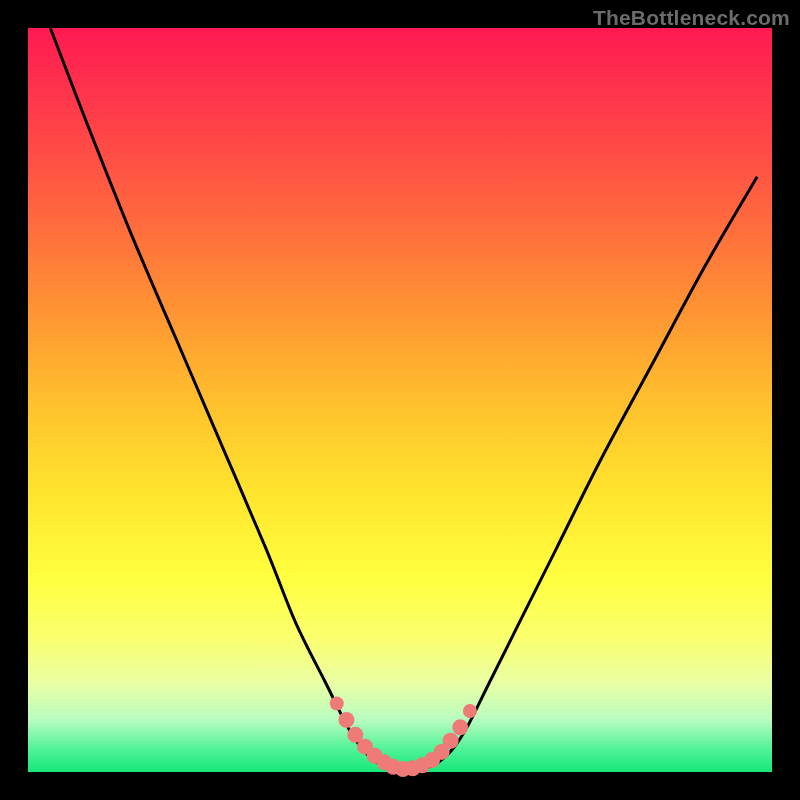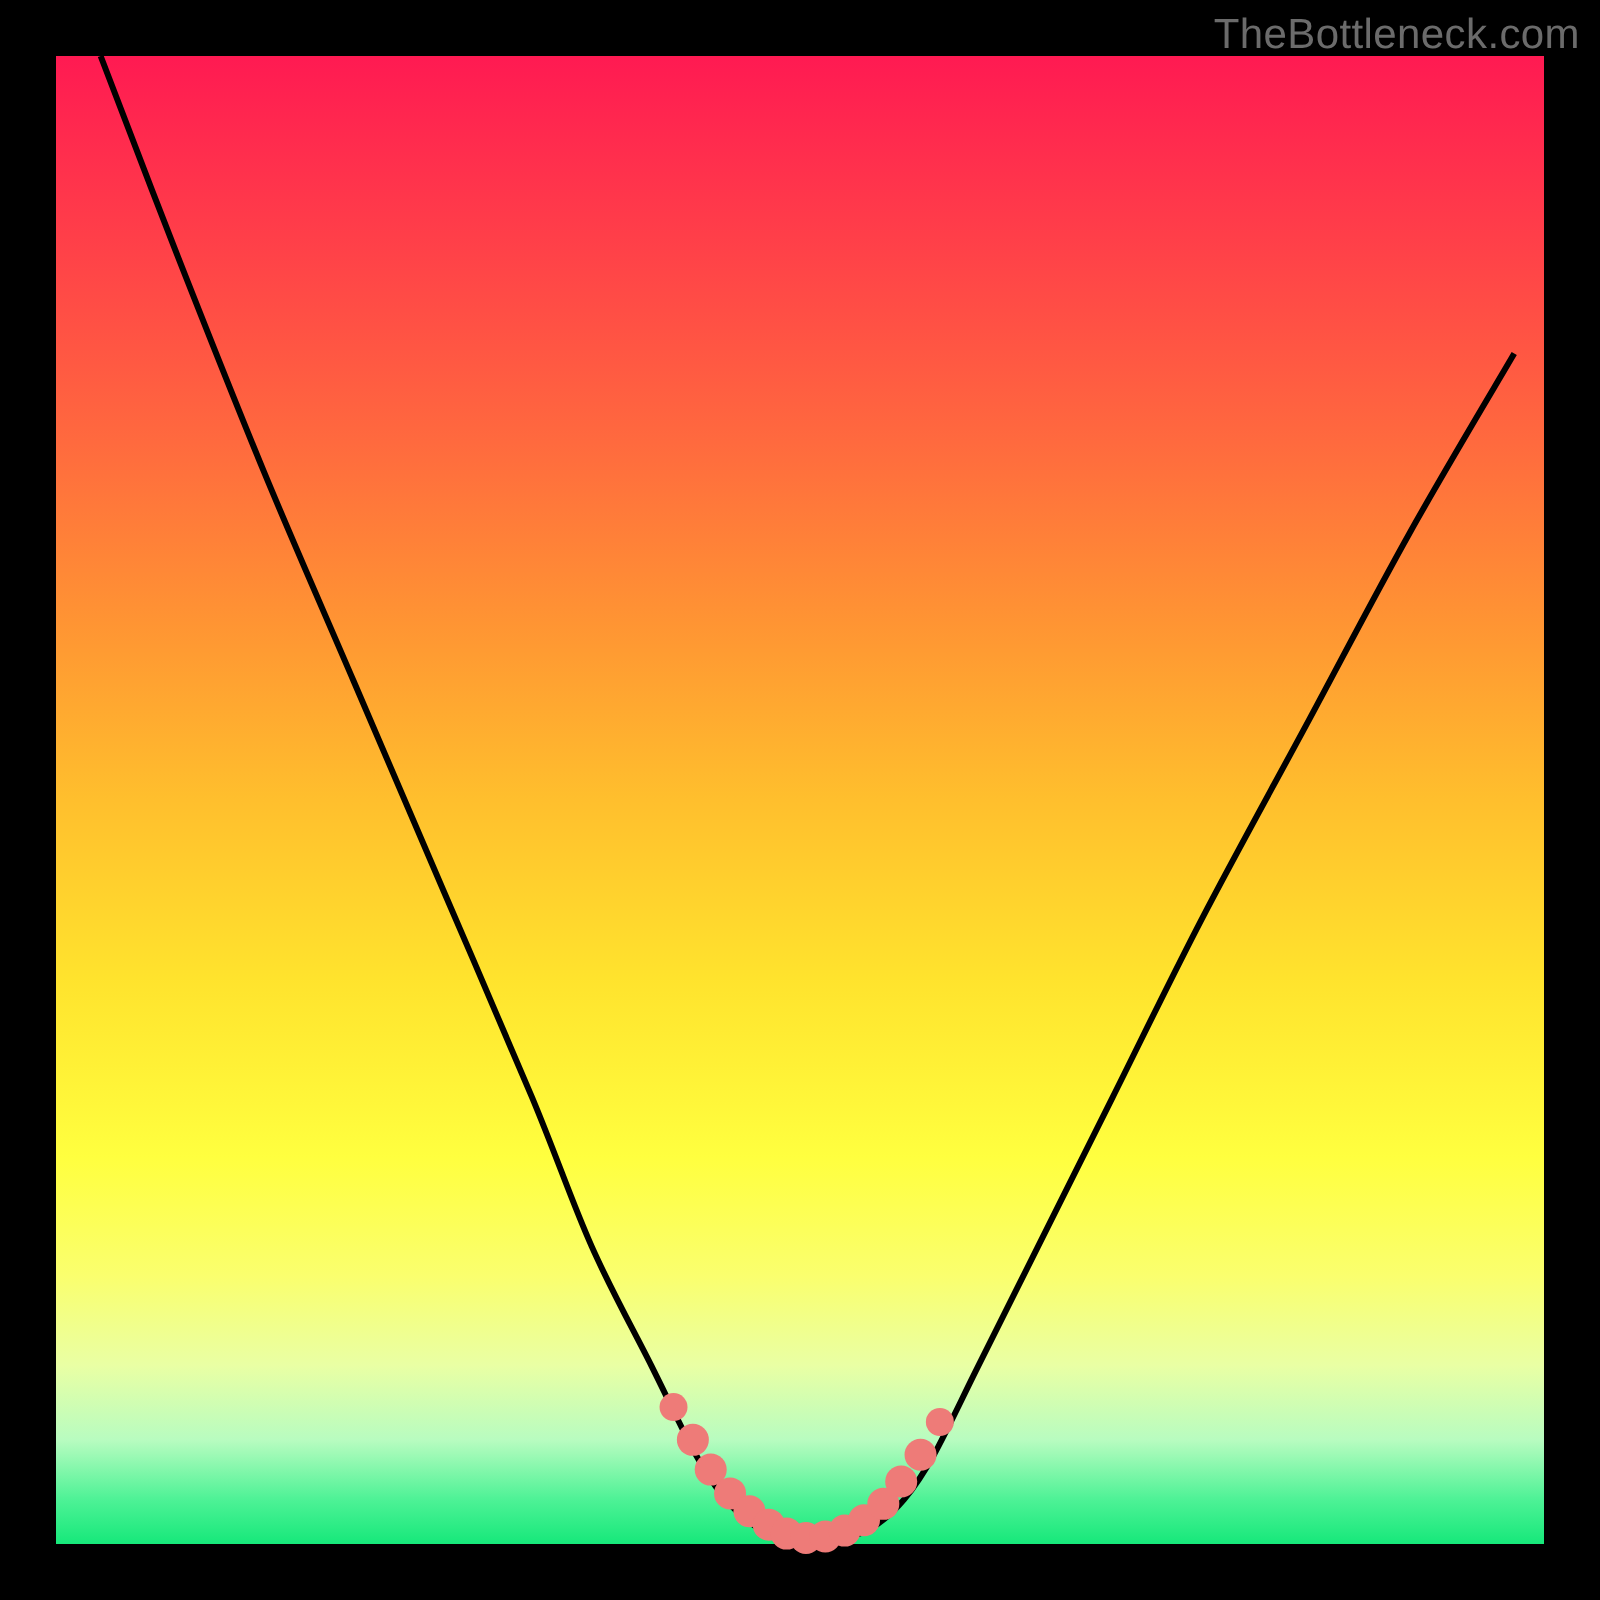--- a/index.html
+++ b/index.html
@@ -40,21 +40,21 @@
       #4ef296 97%,
       #16e87a 100%
     );
   }
   .watermark {
     position: absolute;
     top: 6px;
     right: 10px;
     color: #6b6b6b;
     font-size: 21px;
-    font-weight: 400;
+    font-weight: 700;
     letter-spacing: 0.2px;
     user-select: none;
   }
   svg.curve {
     position: absolute;
     left: 0;
     top: 0;
     width: 744px;
     height: 744px;
     overflow: visible;

